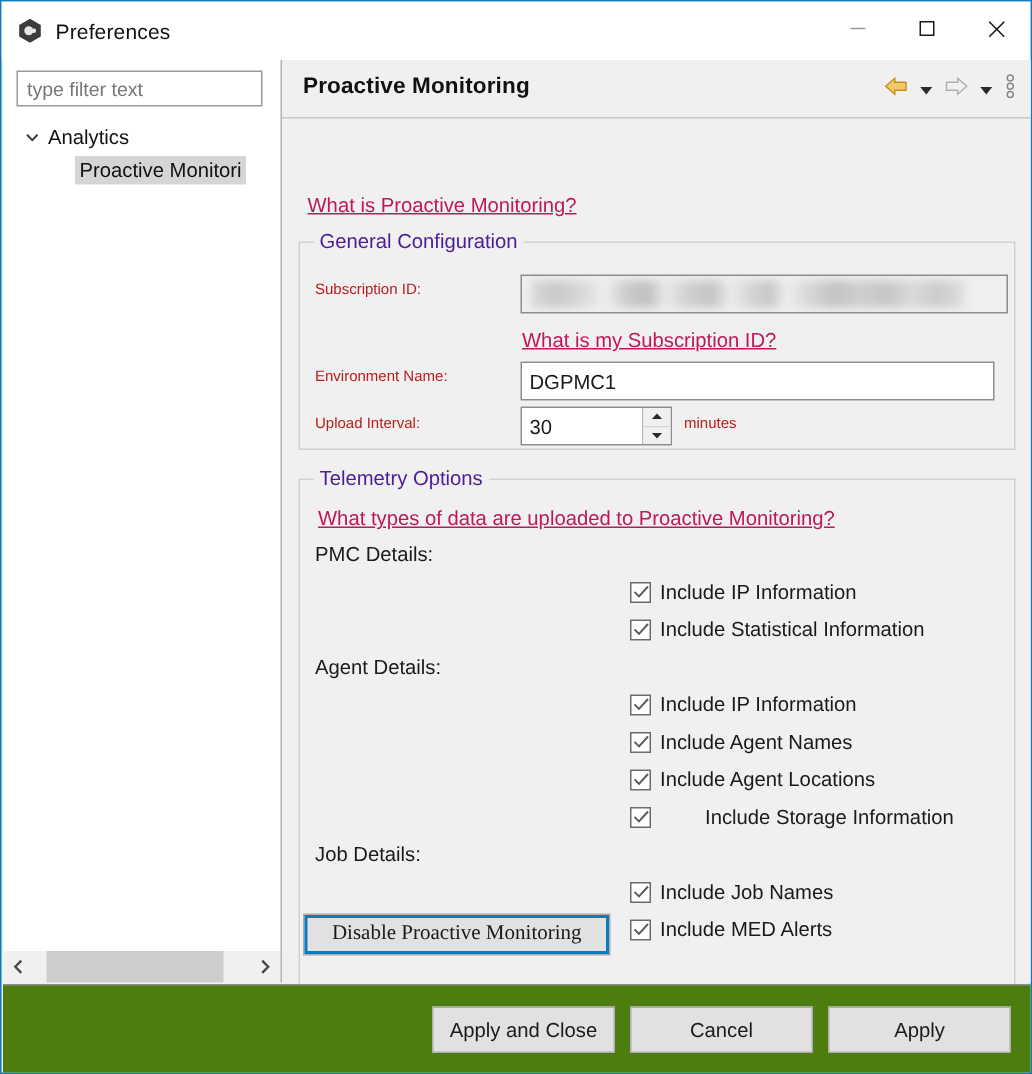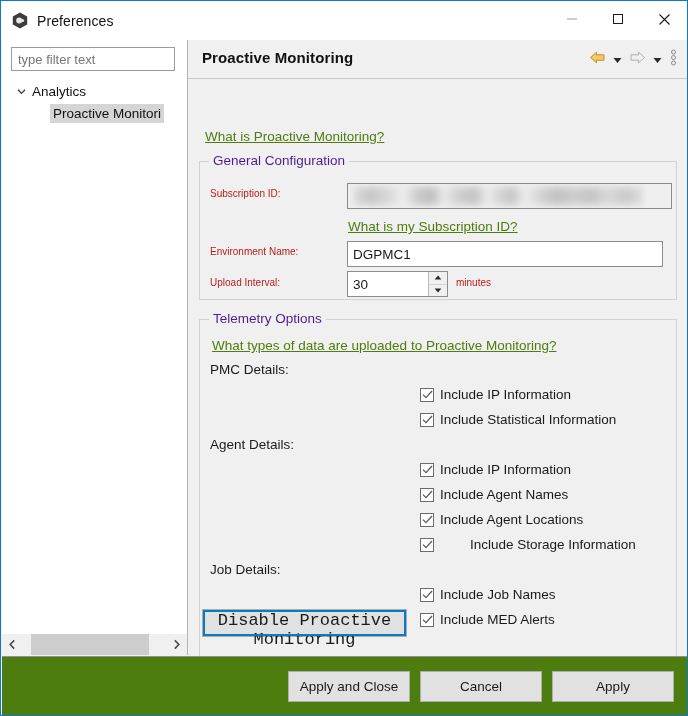--- a/index.html
+++ b/index.html
@@ -206,21 +206,21 @@
     width: 22px;
     height: 20px;
     display: flex;
     align-items: center;
     justify-content: center;
     cursor: default;
   }
   .tool-btn.small { width: 14px; }
 
   .link {
-    color: #4d7c0f;
+    color: #be185d;
     text-decoration: underline;
     font-size: 13.5px;
     cursor: pointer;
     white-space: nowrap;
   }
 
   .link-top {
     position: absolute;
     left: 17px;
     top: 89px;
@@ -354,22 +354,22 @@
     position: absolute;
     left: 201px;
     top: 608px;
     width: 205px;
     height: 28px;
     box-sizing: border-box;
     background: #e1e1e1;
     border: 1px solid #adadad;
     outline: 2px solid #0a7ac2;
     outline-offset: -3px;
-    font-family: Liberation Mono, monospace;
-    font-size: 17px;
+    font-family: Liberation Serif, serif;
+    font-size: 14px;
     color: #1a1a1a;
     cursor: default;
   }
 
   
   .footer {
     position: absolute;
     left: 1px;
     top: 655px;
     width: 686px;

